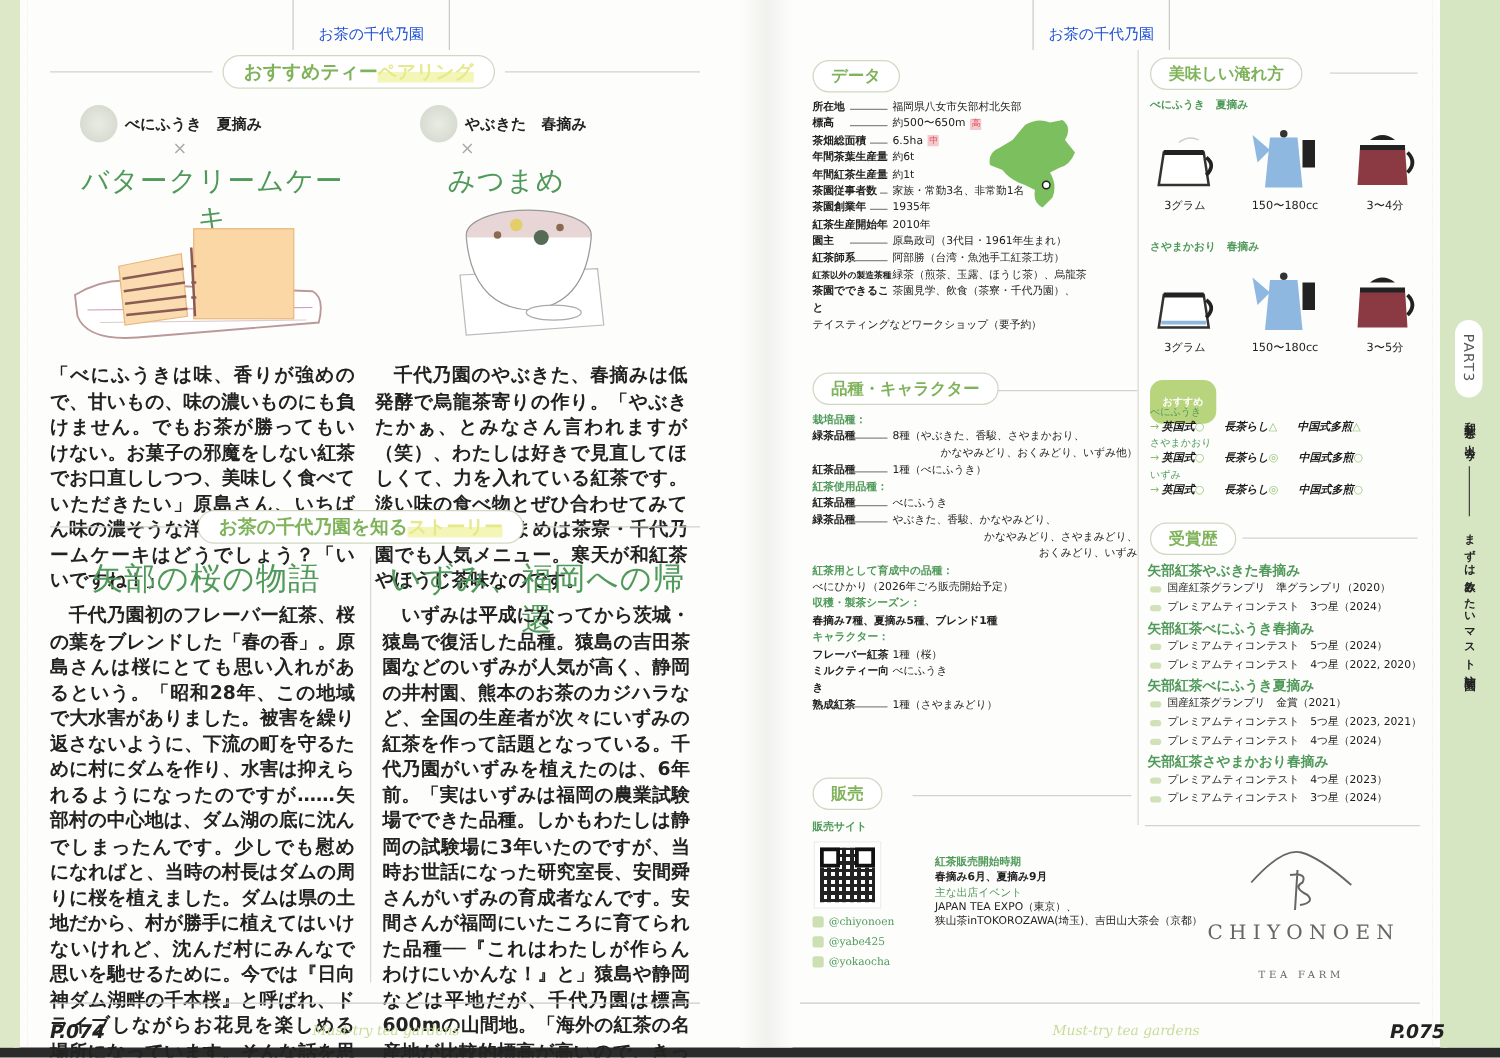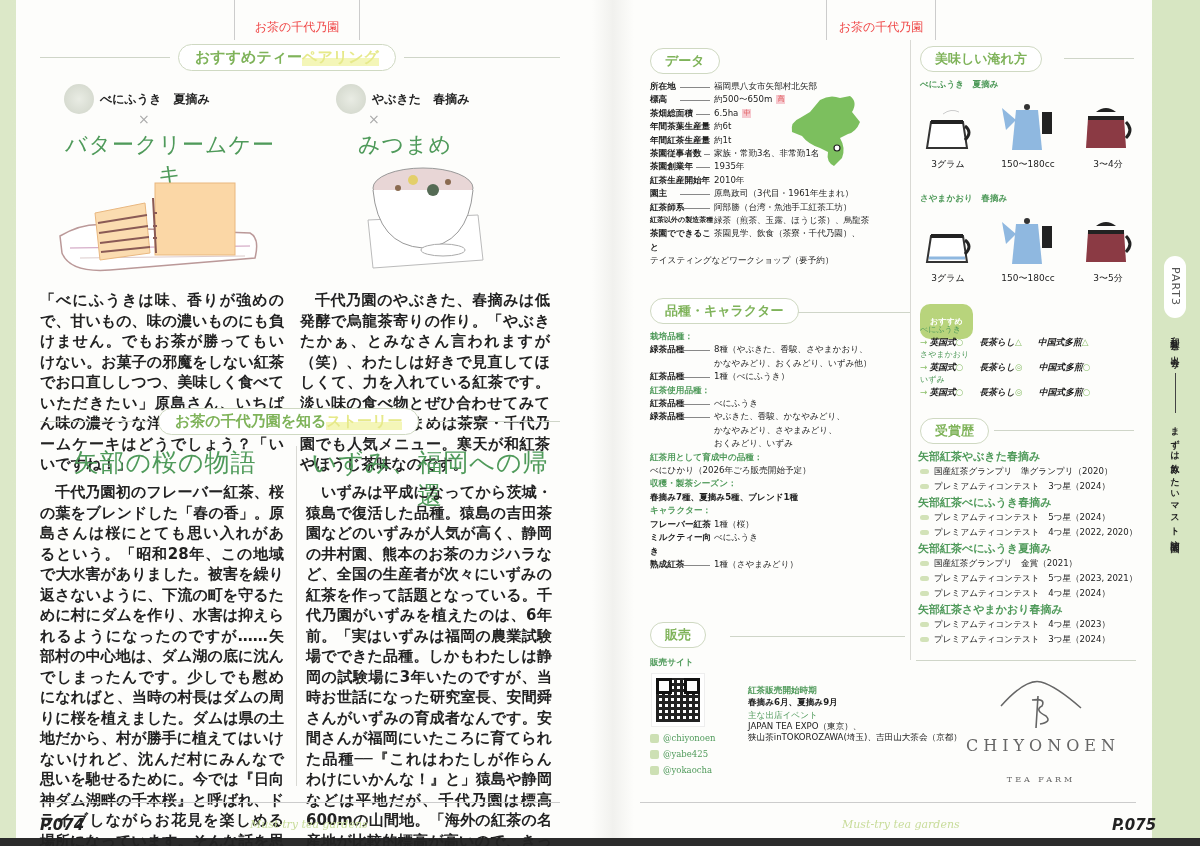--- a/index.html
+++ b/index.html
@@ -11,21 +11,21 @@
     background:radial-gradient(circle at 0 6px,#dce8c8 5px,transparent 6px) 0 0/12px 12px repeat-y;}
   .right-edge{position:absolute;right:0;top:0;width:48px;height:838px;background:#d7e6c2;}
   .right-edge:before{content:"";position:absolute;left:-6px;top:0;width:12px;height:100%;
     background:radial-gradient(circle at 12px 6px,#d7e6c2 5px,transparent 6px) 0 0/12px 12px repeat-y;}
   .part-tab{position:absolute;right:14px;top:256px;width:22px;height:62px;background:#fff;border-radius:11px;display:flex;align-items:center;justify-content:center;}
   .part-tab span{writing-mode:vertical-rl;font-size:11px;color:#555;letter-spacing:1px;}
   .side-title{position:absolute;right:17px;top:330px;writing-mode:vertical-rl;font-size:9px;font-weight:bold;color:#222;letter-spacing:2px;line-height:16px;}
   .side-title .sep{display:inline-block;height:40px;border-left:1px solid #444;margin:8px 0;}
 
   .running-head{position:absolute;top:0;height:36px;border-left:1px solid #ccc;border-right:1px solid #ccc;display:flex;align-items:flex-end;justify-content:center;padding-bottom:4px;}
-  .running-head span{font-size:12px;color:#ef4444;}
+  .running-head span{font-size:12px;color:#1d4ed8;}
 
   .pill-head{position:absolute;display:flex;align-items:center;}
   .pill-head .line{height:1px;background:#cfd5c8;}
   .pill-head .pill{border:1.5px solid #cfd9c2;border-radius:18px;padding:3px 16px;font-size:15px;color:#7fb35a;font-weight:bold;background:#fff;white-space:nowrap;}
   .pill-head .pill em{font-style:normal;color:#e6e98a;background:linear-gradient(#fff 55%,#f4f6b8 55%);}
 
   .cloud{position:absolute;border:1.5px solid #cfd9c2;border-radius:20px;padding:3px 14px;font-size:13px;color:#7fb35a;font-weight:bold;background:#fff;}
   .rule{position:absolute;height:1px;background:#cfd5c8;}
 
   .pair-label{position:absolute;display:flex;align-items:center;font-size:12px;font-weight:bold;color:#222;}
@@ -44,21 +44,21 @@
   .dl{position:absolute;font-size:8.6px;line-height:13.4px;color:#222;}
   .dl .row{display:flex;}
   .dl .k{width:64px;font-weight:bold;position:relative;flex-shrink:0;}
   .dl .k.line:after{content:"";position:absolute;right:4px;top:7px;height:1px;background:#888;}
   .dl .k.line.l1:after{width:30px;}
   .dl .k.line.l2:after{width:14px;}
   .dl .k.line.l3:after{width:6px;}
   .dl .v{flex:1;}
   .tag{display:inline-block;width:9px;height:9px;background:#f6c9cf;color:#d55;font-size:7px;text-align:center;line-height:9px;margin-left:4px;vertical-align:middle;}
   .green-h{color:#4f9a5a;font-weight:bold;}
-  .indent{padding-left:64px;}
+  .indent{padding-left:64px;text-align:right;}
 
   .pot-row{position:absolute;display:flex;}
   .pot{width:80px;text-align:center;font-size:9px;color:#222;}
   .pot .ico{height:52px;display:flex;align-items:flex-end;justify-content:center;margin-bottom:6px;}
 
   .award-h{font-size:11px;font-weight:bold;color:#4f9a5a;margin-top:1px;}
   .award{font-size:8.6px;line-height:15px;padding-left:16px;position:relative;}
   .award:before{content:"";position:absolute;left:2px;top:5px;width:9px;height:5px;border-radius:3px;background:#d2e2b8;}
 
   .badge{position:absolute;background:#b8d47c;border-radius:10px;padding:12px 10px;font-size:8px;color:#fff;font-weight:bold;}

